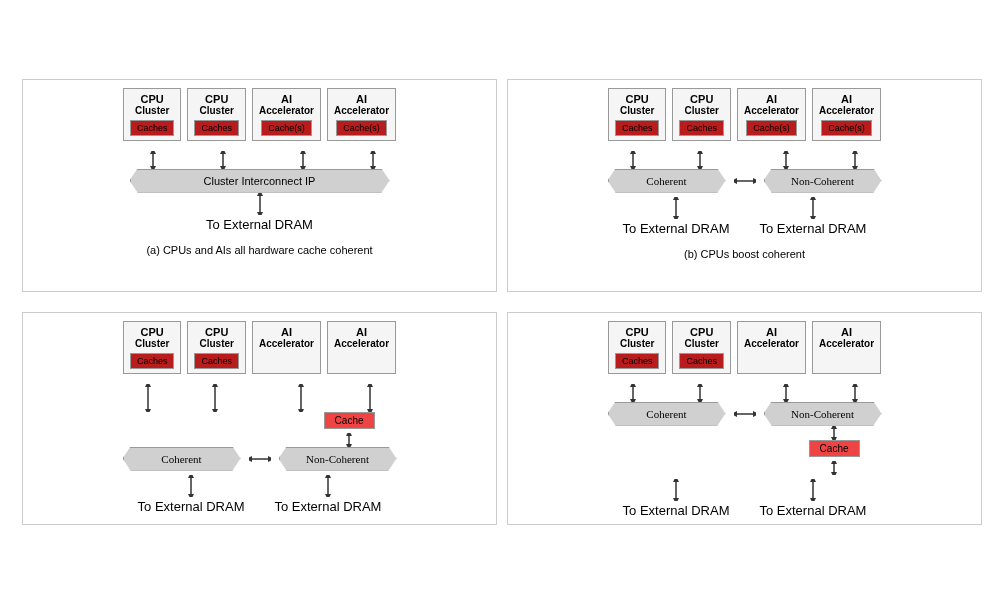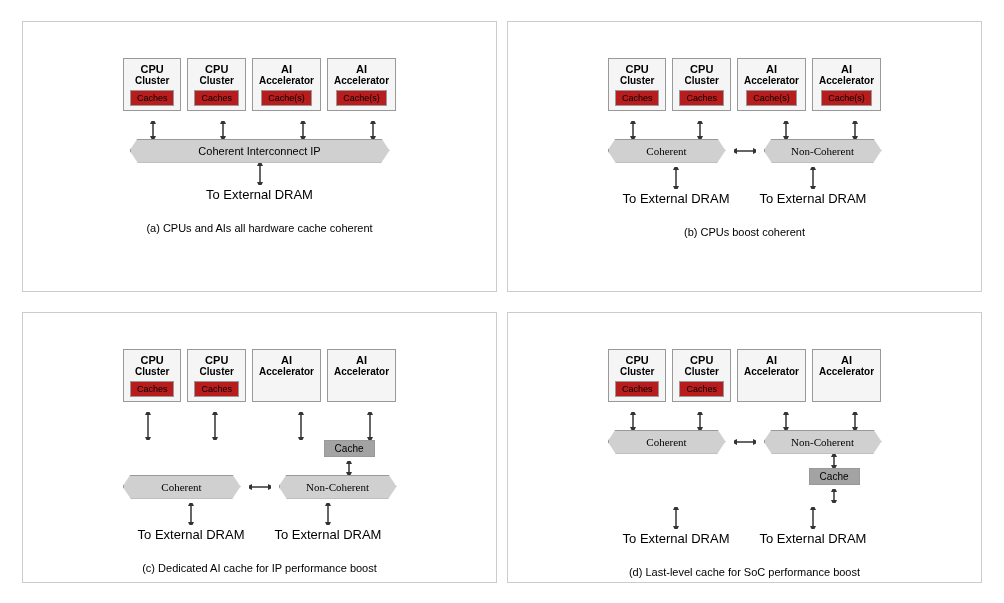--- a/index.html
+++ b/index.html
@@ -31,21 +31,20 @@
       padding: 8px 4px 4px 4px;
       border: 1px solid #ccc;
       background: #fff;
       position: relative;
     }
 
     .top-boxes {
       display: flex;
       gap: 6px;
       margin-bottom: 10px;
-      margin-top: 28px;
     }
 
     .unit-box {
       border: 1px solid #999;
       background: #f5f5f5;
       padding: 4px 6px;
       display: flex;
       flex-direction: column;
       align-items: center;
       min-width: 56px;
@@ -87,21 +86,21 @@
       width: 260px;
     }
 
     .banner-medium {
       width: 118px;
       font-family: Liberation Serif, serif;
     }
 
     .caption {
       font-size: 11px;
-      margin-top: 18px;
+      margin-top: 10px;
       text-align: center;
     }
 
     .ext-dram-label {
       font-size: 13px;
       margin: 2px 0;
     }
 
     .dram-row {
       display: flex;
@@ -110,21 +109,21 @@
     }
 
     .dram-col {
       display: flex;
       flex-direction: column;
       align-items: center;
     }
 
     .cache-extra {
       border: 1px solid #999;
-      background: #a3a3a3;
+      background: #ef4444;
       padding: 2px 10px;
       font-size: 10px;
       margin-bottom: 4px;
     }
 
   </style>
 </head>
 <body>
 
 <div class="main-container">
@@ -162,21 +161,21 @@
         <marker id="arrowA2" markerWidth="4" markerHeight="4" refX="2" refY="2" orient="auto-start-reverse">
           <path d="M0,0 L4,2 L0,4 Z" fill="#333"></path>
         </marker>
       </defs>
       <line x1="33" y1="0" x2="33" y2="18" stroke="#333" stroke-width="1.5" marker-start="url(#arrowA2)" marker-end="url(#arrowA1)"></line>
       <line x1="103" y1="0" x2="103" y2="18" stroke="#333" stroke-width="1.5" marker-start="url(#arrowA2)" marker-end="url(#arrowA1)"></line>
       <line x1="183" y1="0" x2="183" y2="18" stroke="#333" stroke-width="1.5" marker-start="url(#arrowA2)" marker-end="url(#arrowA1)"></line>
       <line x1="253" y1="0" x2="253" y2="18" stroke="#333" stroke-width="1.5" marker-start="url(#arrowA2)" marker-end="url(#arrowA1)"></line>
     </svg>
     <div class="banner-bar banner-wide">
-      <span>Coherent Interconnect IP</span>
+      <span>Cluster Interconnect IP</span>
     </div>
     <svg width="280" height="22">
       <line x1="140" y1="0" x2="140" y2="22" stroke="#333" stroke-width="1.5" marker-start="url(#arrowA2)" marker-end="url(#arrowA1)"></line>
     </svg>
     <span class="ext-dram-label">To External DRAM</span>
     <span class="caption">(a) CPUs and AIs all hardware cache coherent</span>
   </div>
 
   <div class="diagram">
     <div class="top-boxes">
@@ -366,21 +365,20 @@
             </marker>
             <marker id="arrowCR2" markerWidth="4" markerHeight="4" refX="2" refY="2" orient="auto-start-reverse">
               <path d="M0,0 L4,2 L0,4 Z" fill="#333"></path>
             </marker>
           </defs>
           <line x1="10" y1="0" x2="10" y2="22" stroke="#333" stroke-width="1.5" marker-start="url(#arrowCR2)" marker-end="url(#arrowCR1)"></line>
         </svg>
         <span class="ext-dram-label">To External DRAM</span>
       </div>
     </div>
-    <span class="caption">(c) Dedicated AI cache for IP performance boost</span>
   </div>
 
   <div class="diagram">
     <div class="top-boxes">
       <div class="unit-box">
         <span class="unit-title">CPU</span>
         <span class="unit-sub">Cluster</span>
         <span class="cache-box">Caches</span>
       </div>
       <div class="unit-box">
@@ -473,16 +471,15 @@
             </marker>
             <marker id="arrowDR2" markerWidth="4" markerHeight="4" refX="2" refY="2" orient="auto-start-reverse">
               <path d="M0,0 L4,2 L0,4 Z" fill="#333"></path>
             </marker>
           </defs>
           <line x1="10" y1="0" x2="10" y2="22" stroke="#333" stroke-width="1.5" marker-start="url(#arrowDR2)" marker-end="url(#arrowDR1)"></line>
         </svg>
         <span class="ext-dram-label">To External DRAM</span>
       </div>
     </div>
-    <span class="caption">(d) Last-level cache for SoC performance boost</span>
   </div>
 
 </div>
 
 </body></html>

